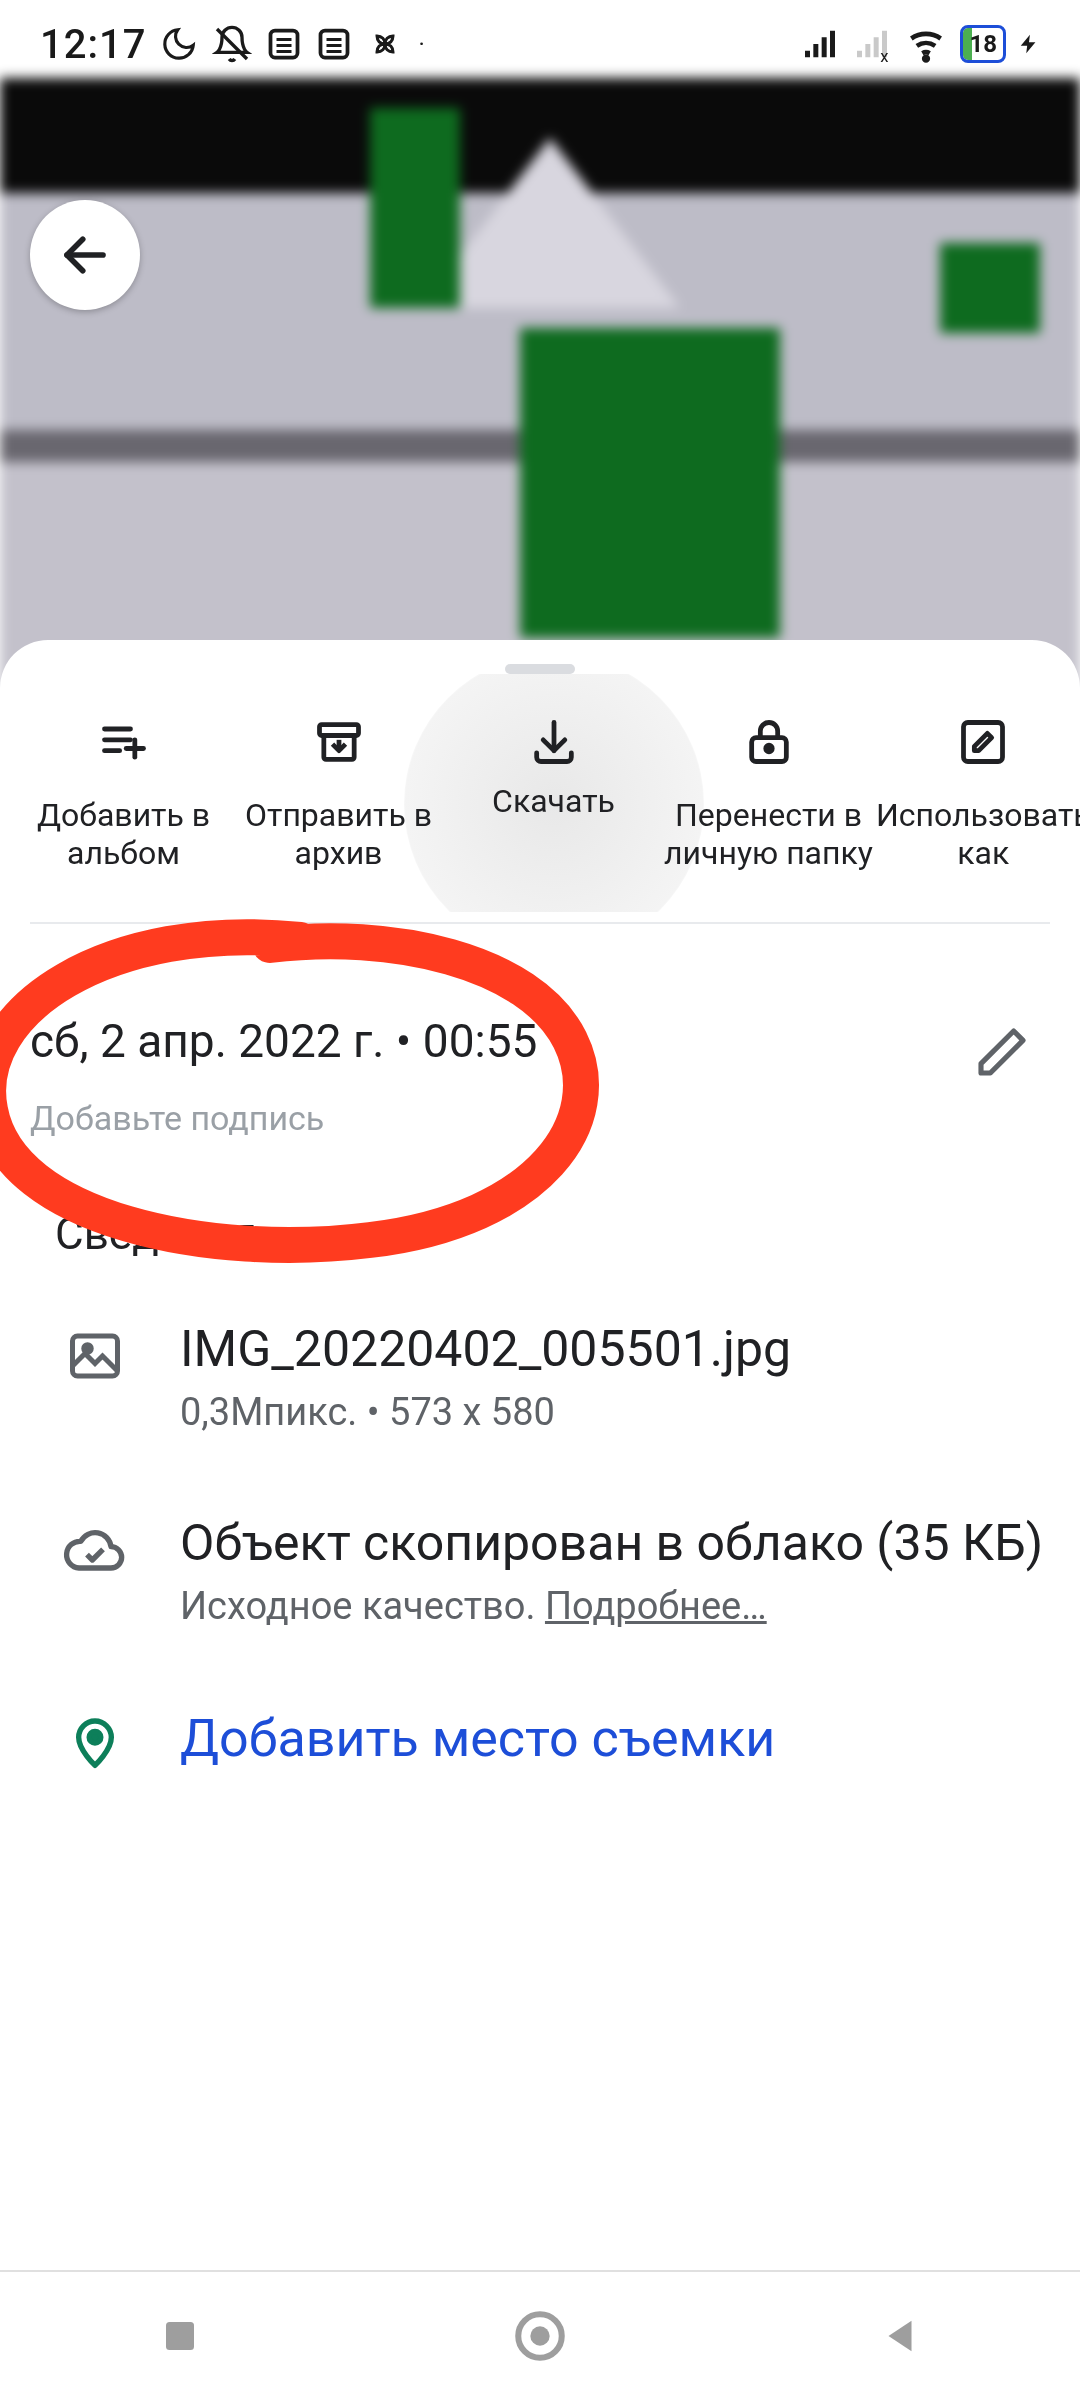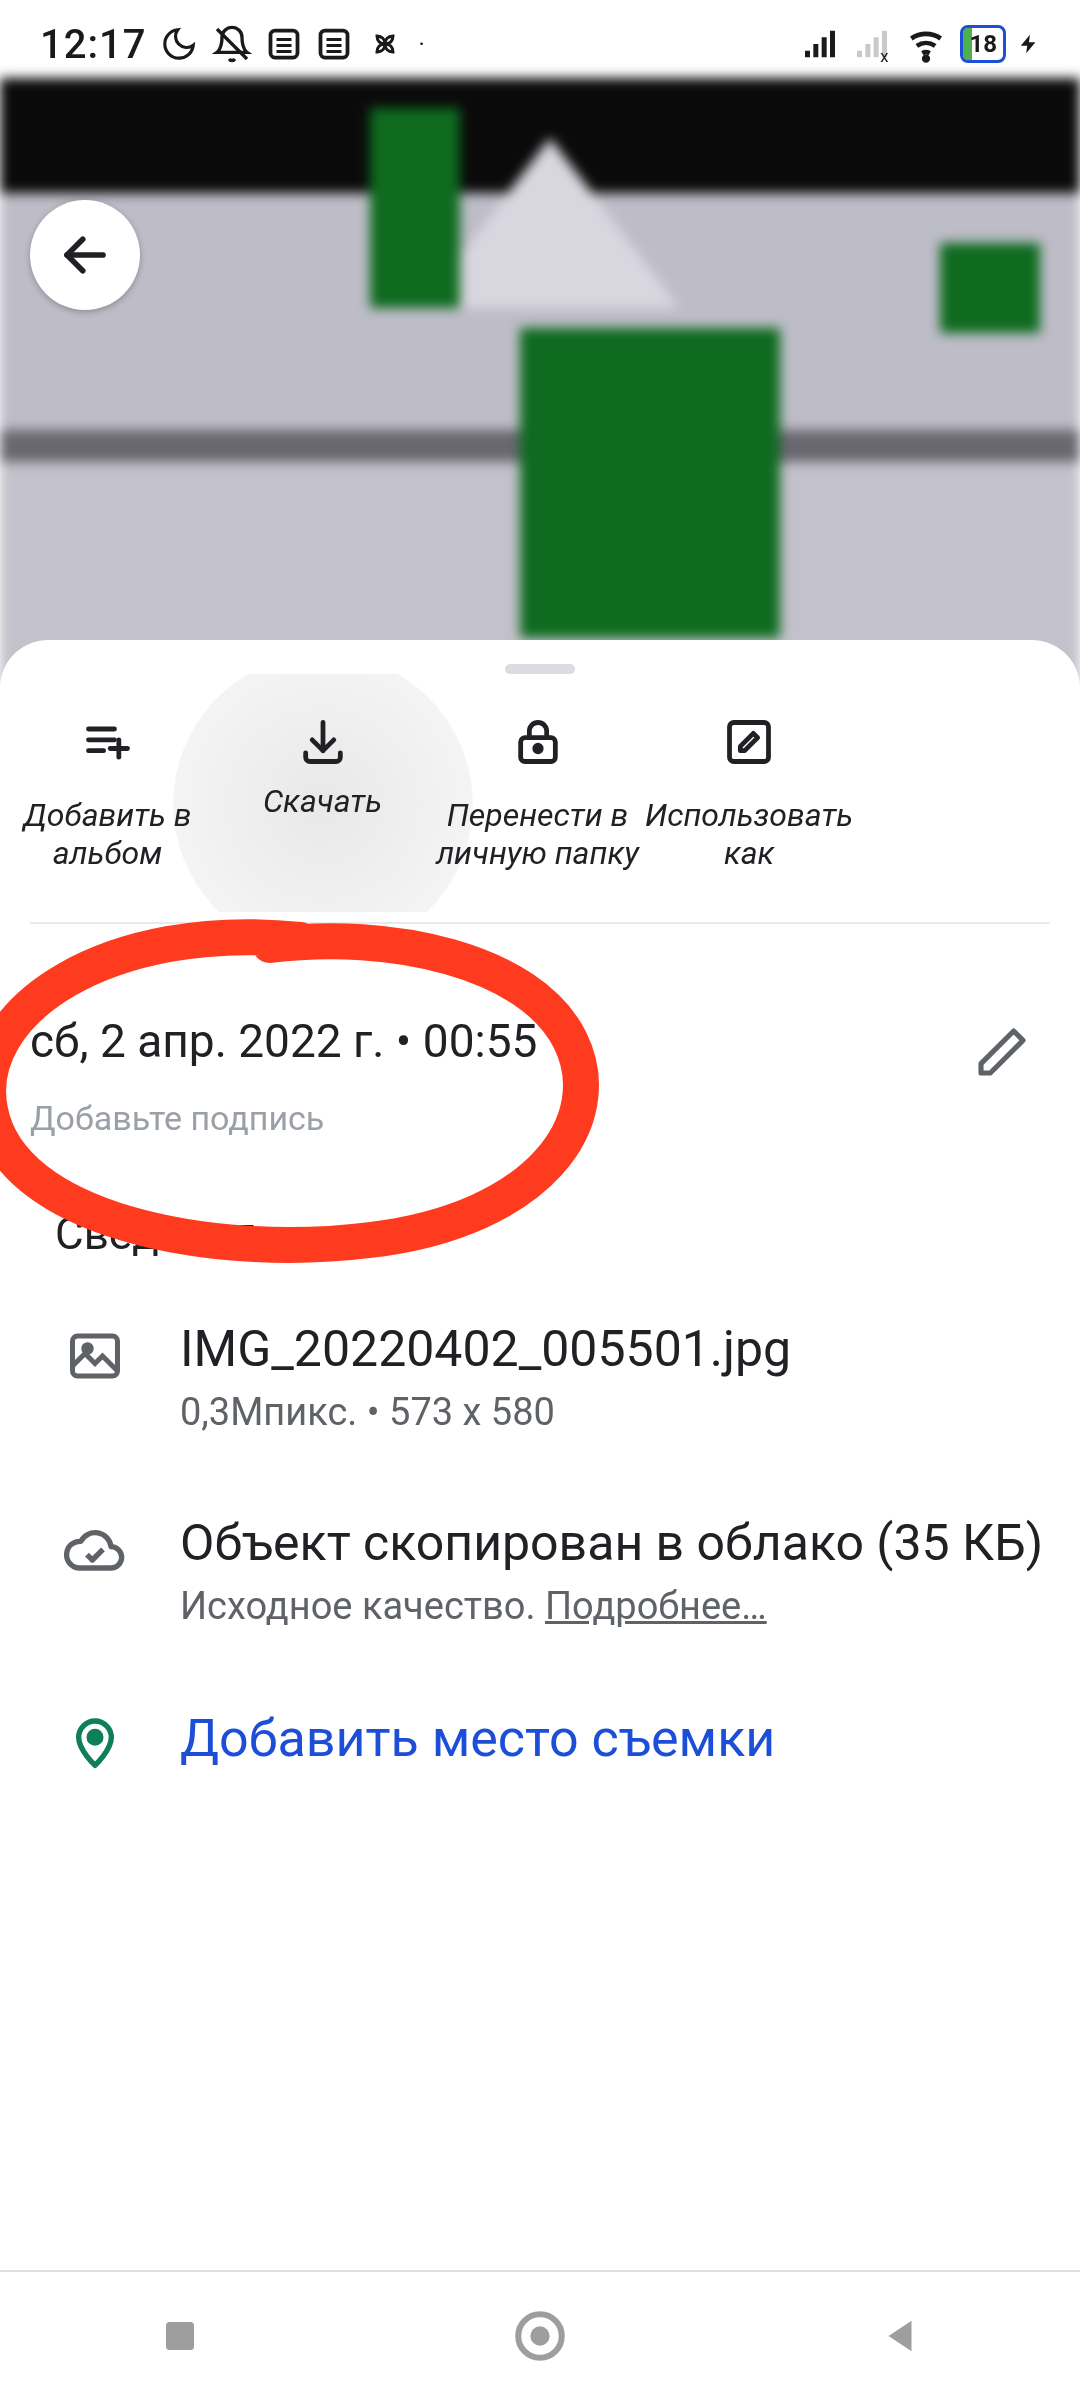--- a/index.html
+++ b/index.html
@@ -22,21 +22,21 @@
   .cactus.near { left: 520px; top: 250px; width: 260px; height: 310px; }
   .cactus.rightfar { left: 940px; top: 165px; width: 100px; height: 90px; }
   .pyramid { position: absolute; left: 420px; top: 60px; width: 260px; height: 170px; background: #d8d6df; clip-path: polygon(50% 0, 100% 100%, 0 100%); }
 
   .back-btn { position: absolute; top: 200px; left: 30px; width: 110px; height: 110px; border-radius: 50%; background: #fff; display: flex; align-items: center; justify-content: center; z-index: 20; box-shadow: 0 2px 6px rgba(0,0,0,.25); cursor: pointer; }
 
   
   .sheet { position: absolute; top: 640px; left: 0; right: 0; bottom: 0; background: #fff; border-radius: 48px 48px 0 0; z-index: 10; padding-top: 10px; }
   .handle { width: 70px; height: 10px; background: #dadce0; border-radius: 5px; margin: 14px auto 0; }
 
-  .actions-row { display: flex; padding: 40px 0 40px 0; overflow: hidden; font-style: italic; }
+  .actions-row { display: flex; padding: 40px 0 40px 16px; overflow: hidden; }
   .action { flex: 0 0 215px; display: flex; flex-direction: column; align-items: center; gap: 26px; text-align: center; font-size: 32px; color: #202124; cursor: pointer; }
   .action .ic { height: 56px; display: flex; align-items: center; justify-content: center; }
   .action.download-hl { position: relative; gap: 12px; }
   .radial-hl { position: absolute; top: -60px; left: 50%; transform: translateX(-50%); width: 300px; height: 300px; border-radius: 50%; background: radial-gradient(circle, #e8e8e8 0%, #f4f4f4 70%, transparent 72%); z-index: -1; }
 
   .divider { height: 2px; background: #e8eaed; margin: 10px 30px 0; }
 
   .date-block { position: relative; padding: 90px 60px 30px 30px; }
   .date-line { font-size: 46px; color: #202124; font-weight: 400; }
   .caption-line { font-size: 34px; color: #9aa0a6; margin-top: 30px; }
@@ -142,20 +142,31 @@
           <svg width="52" height="52" viewBox="0 0 24 24" fill="none" stroke="#202124" stroke-width="2.2" stroke-linecap="round">
             <line x1="3" y1="6" x2="15" y2="6"></line>
             <line x1="3" y1="11" x2="15" y2="11"></line>
             <line x1="3" y1="16" x2="10" y2="16"></line>
             <line x1="17" y1="11" x2="17" y2="19"></line>
             <line x1="13" y1="15" x2="21" y2="15"></line>
           </svg>
         </span>
       <span>Добавить в альбом</span>
     </div>
+    <div class="action">
+      <span class="ic">
+          <svg width="52" height="52" viewBox="0 0 24 24" fill="none" stroke="#202124" stroke-width="2.2" stroke-linejoin="round">
+            <rect x="3" y="4" width="18" height="5" rx="1"></rect>
+            <path d="M5 9v10a1 1 0 0 0 1 1h12a1 1 0 0 0 1-1V9"></path>
+            <polyline points="9 13 12 16 15 13"></polyline>
+            <line x1="12" y1="11" x2="12" y2="16"></line>
+          </svg>
+        </span>
+      <span>Отправить в архив</span>
+    </div>
     <div class="action download-hl">
       <div class="radial-hl"></div>
       <span class="ic">
           <svg width="52" height="52" viewBox="0 0 24 24" fill="none" stroke="#202124" stroke-width="2.2" stroke-linecap="round" stroke-linejoin="round">
             <path d="M4 17v2a2 2 0 0 0 2 2h12a2 2 0 0 0 2-2v-2"></path>
             <polyline points="7 11 12 16 17 11"></polyline>
             <line x1="12" y1="3" x2="12" y2="16"></line>
           </svg>
         </span>
       <span>Скачать</span>

